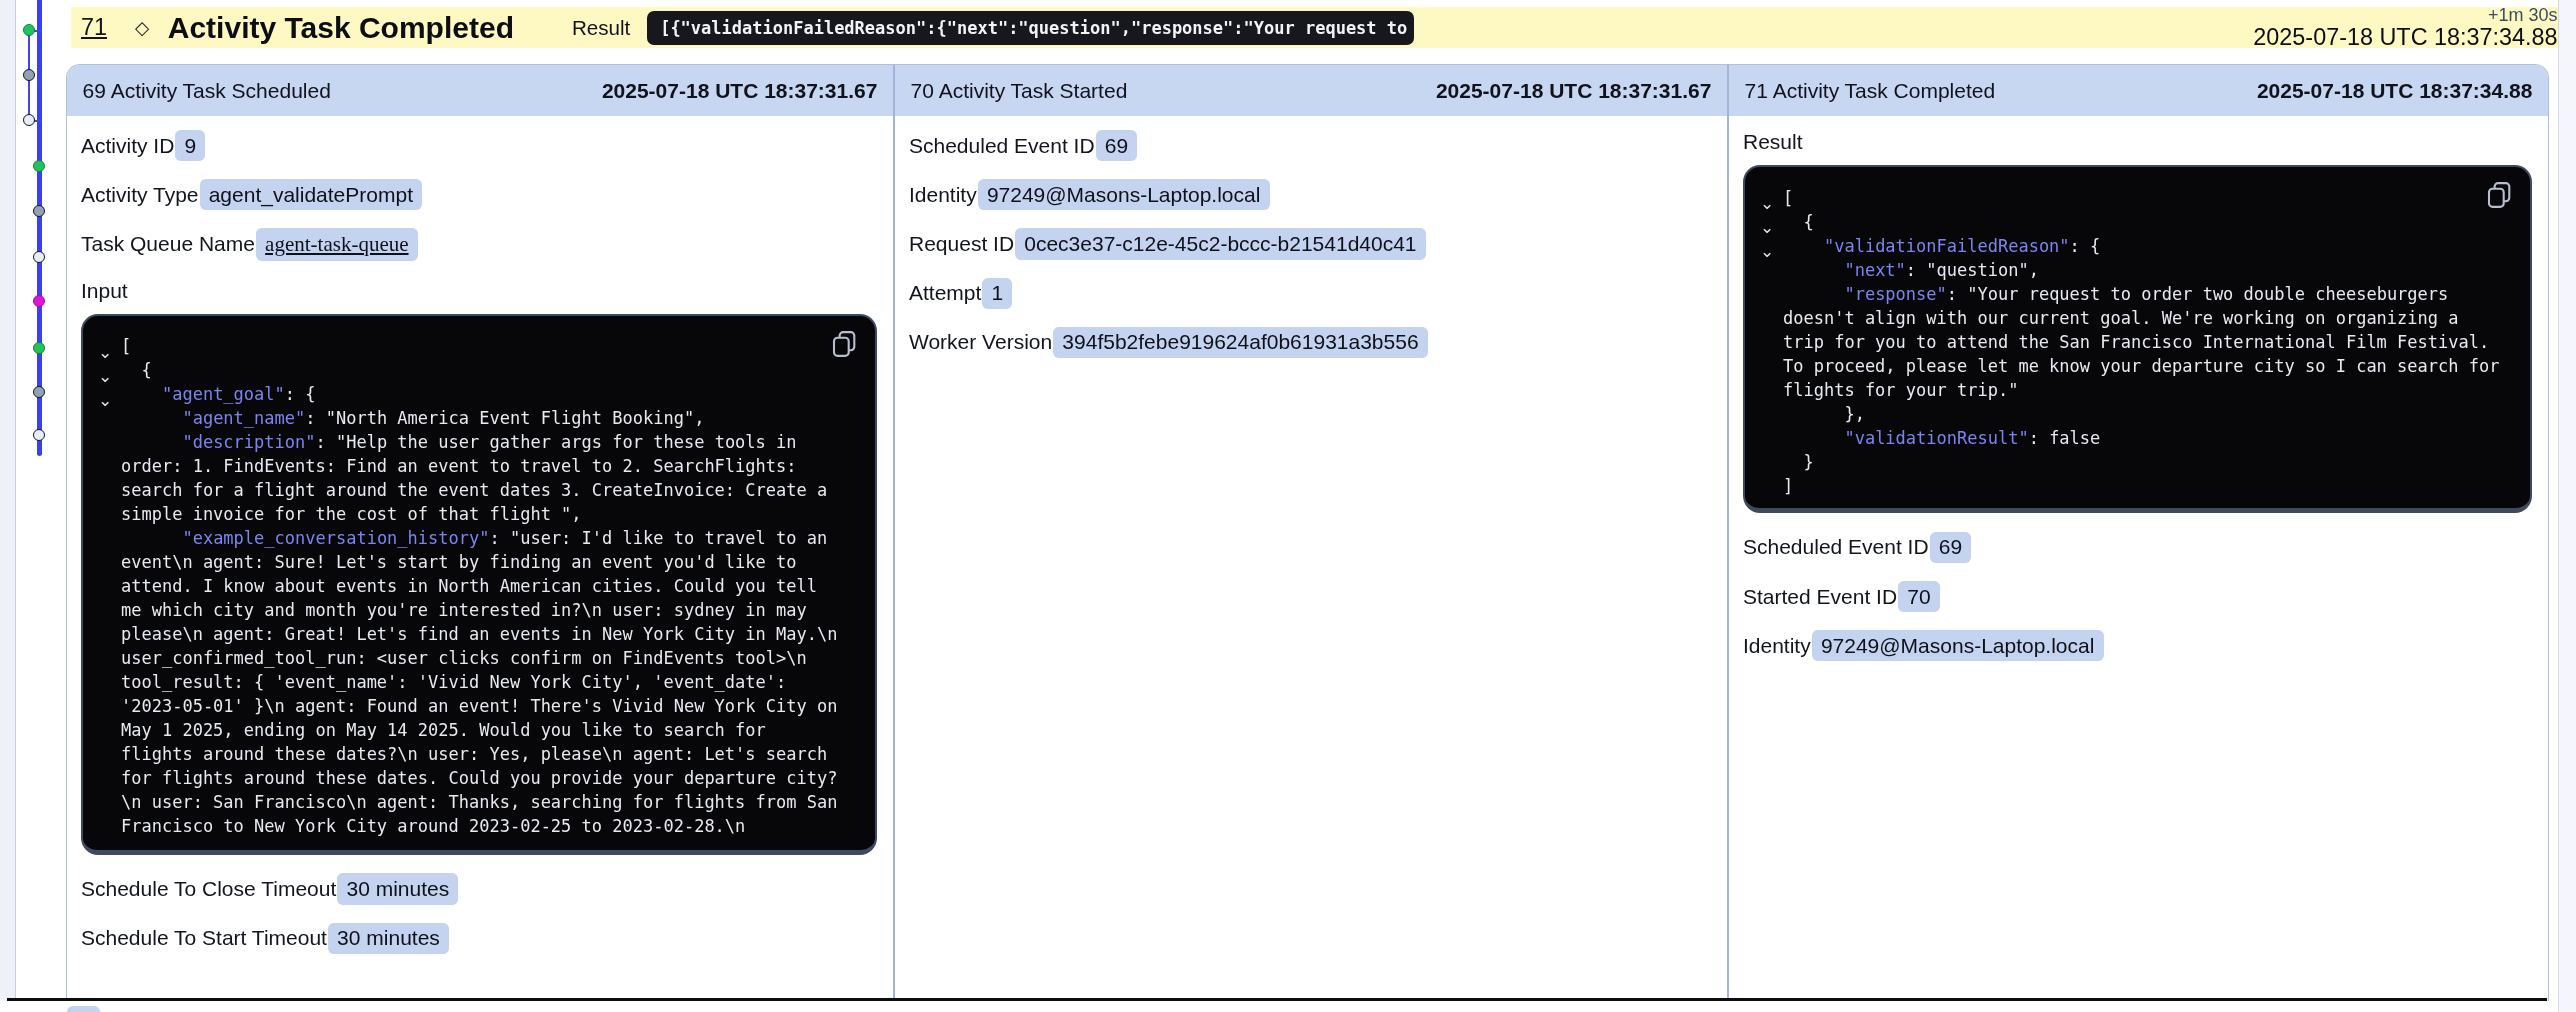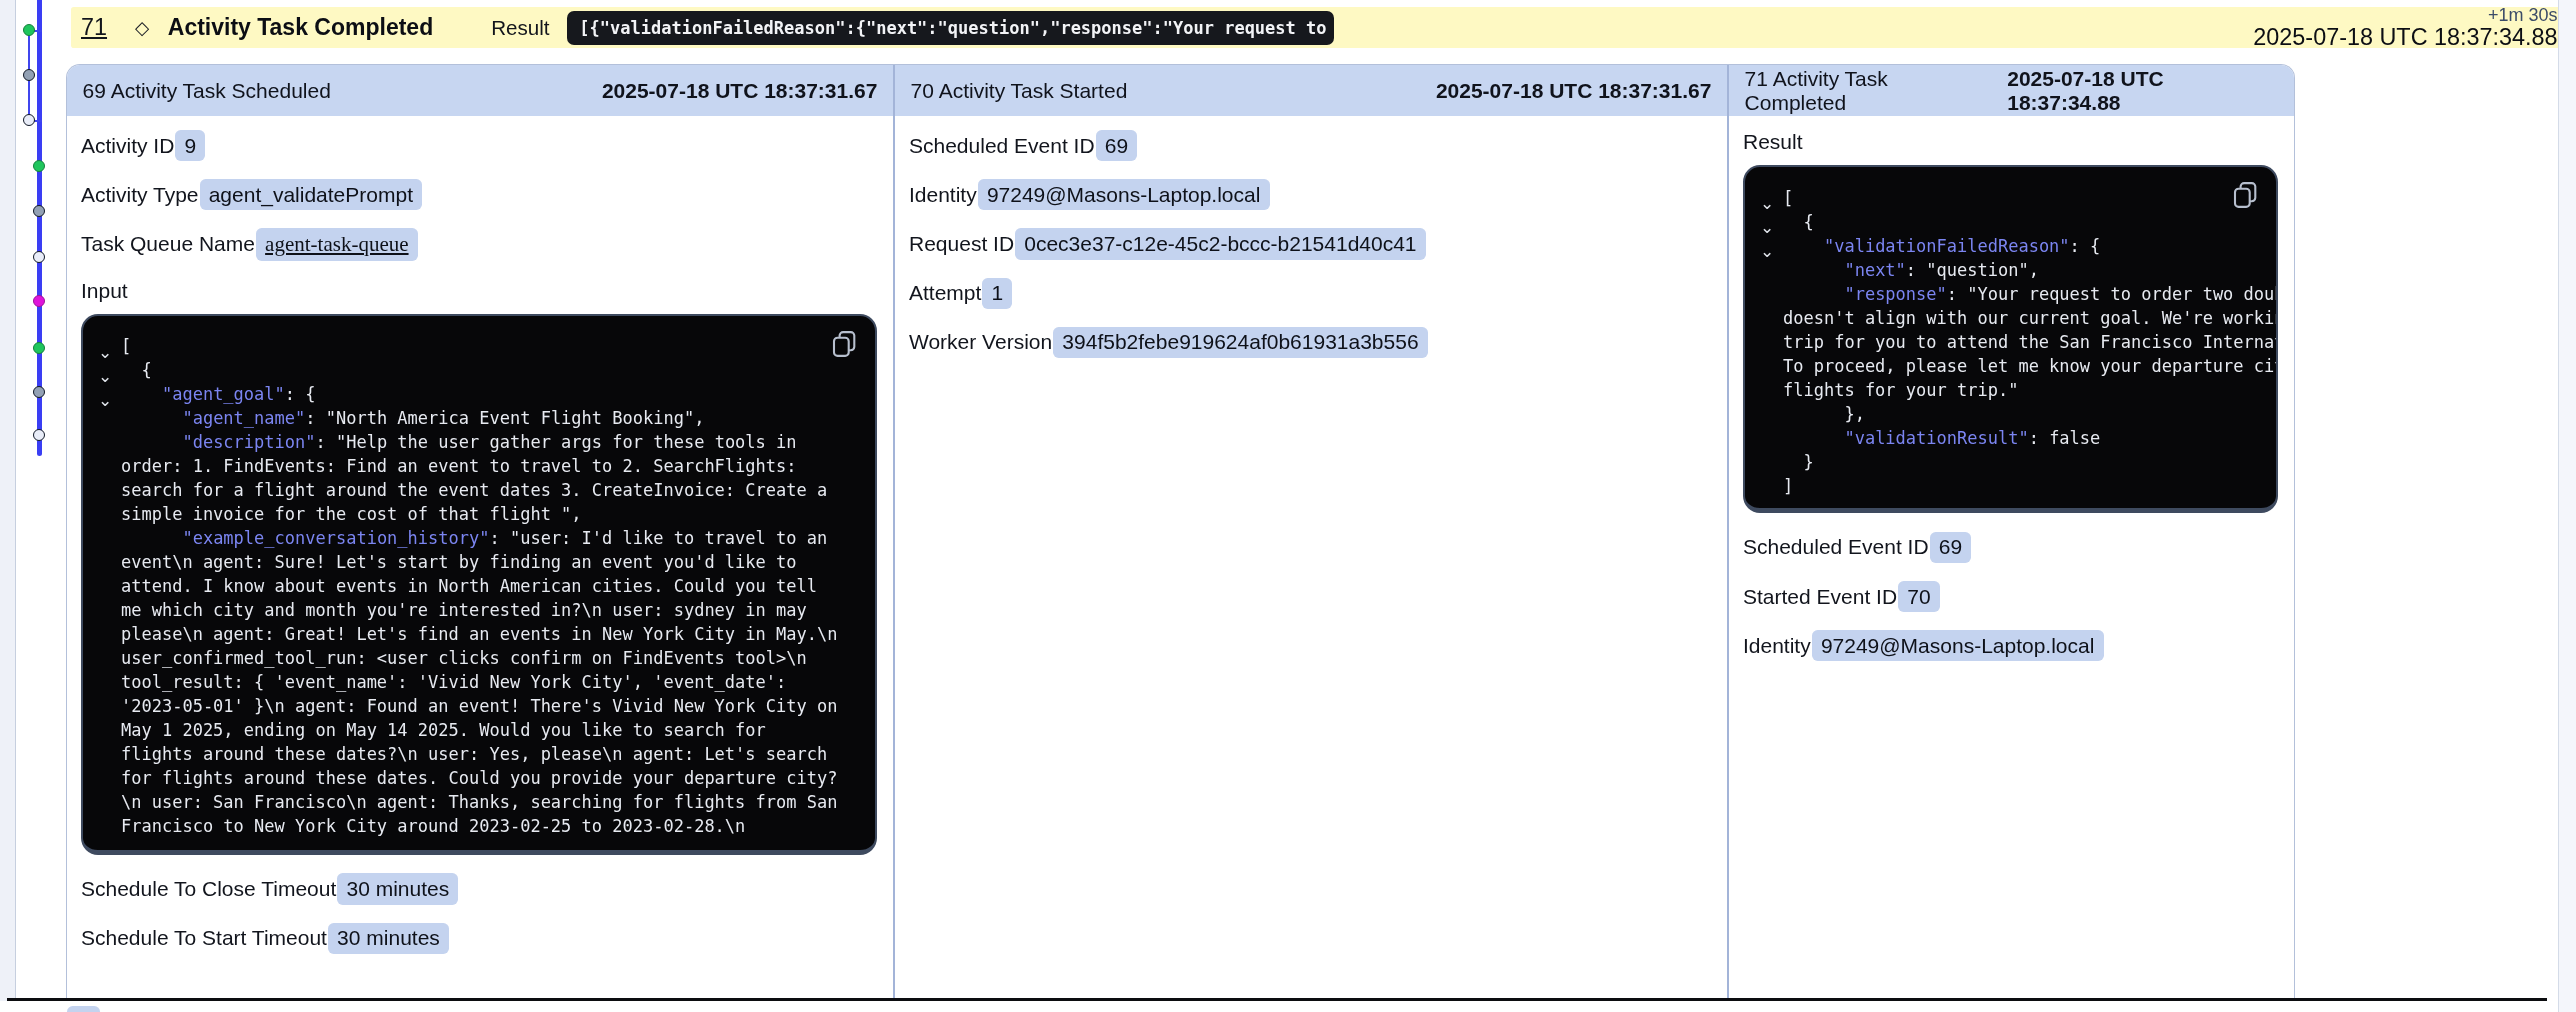--- a/index.html
+++ b/index.html
@@ -19,30 +19,30 @@
   .dot.green   { background:#1fc55c; border-color:#15803c; }
   .dot.gray    { background:#93a1b4; border-color:#111827; }
   .dot.white   { background:#e9edf8; border-color:#111827; }
   .dot.magenta { background:#df13da; border-color:#9c1399; }
   
   .summary-row { position:absolute; left:51px; top:7px; width:2498px; height:41px;
     background:#fef9c3; border-radius:2.8px; display:flex; align-items:center;
     padding:0 11.4px 0 10px;margin-left:20px; }
   .ev-id { font-size:23.4px; color:#12151c; text-decoration:underline; margin-right:28px; cursor:pointer; }
   .diamond { font-size:18.5px; color:#181b24; margin-right:18.5px; }
-  .summary-title { font-size:23px; font-weight:700; color:#0c0e14; margin-right:58px; }
+  .summary-title { font-size:30px; font-weight:700; color:#0c0e14; margin-right:58px; }
   .summary-result-label { font-size:20.6px; color:#12151c; margin-right:17px; }
   .summary-pill { background:#16181d; color:#f2f3f6; border-radius:7px; height:34px;
     display:flex; align-items:center; padding:0 12.8px; max-width:767px; overflow:hidden;
     font-family:"DejaVu Sans Mono", monospace; font-size:17px; font-weight:600; white-space:nowrap; cursor:pointer; }
   .summary-right { margin-left:auto; text-align:right; line-height:1.0; }
   .elapsed { font-size:18px; color:#3c4c68; display:block; margin-bottom:2.1px; }
   .stamp-big { font-size:23.4px; color:#0c0e14; display:block; }
   
-  .card { position:absolute; left:66px; top:64px; width:2229px; height:949px;
+  .card { position:absolute; left:66px; top:64px; width:2483px; height:949px;
     background:#ffffff; border:1.4px solid #b3c0da; border-bottom:none;
     border-radius:14px 14px 0 0; overflow:hidden; }
   .cols { display:grid; grid-template-columns:828px 834px 1fr; }
   .hdr { height:51px; background:#c7d6f1; }
   .hdr-sec { display:flex; align-items:center; justify-content:space-between;
     padding:0 15.6px; font-size:21px; color:#10131c; }
   .hdr-sec.b1, .body-sec.b1, .hdr-sec.b2, .body-sec.b2 { border-right:2.1px solid #a3b4d8; }
   .hdr-title { font-weight:500; }
   .hdr-stamp { font-weight:700;margin-left:16px; }
   .body-sec { padding:14px 15.6px 0 14px; height:897px; overflow:hidden; background:#fff; }

